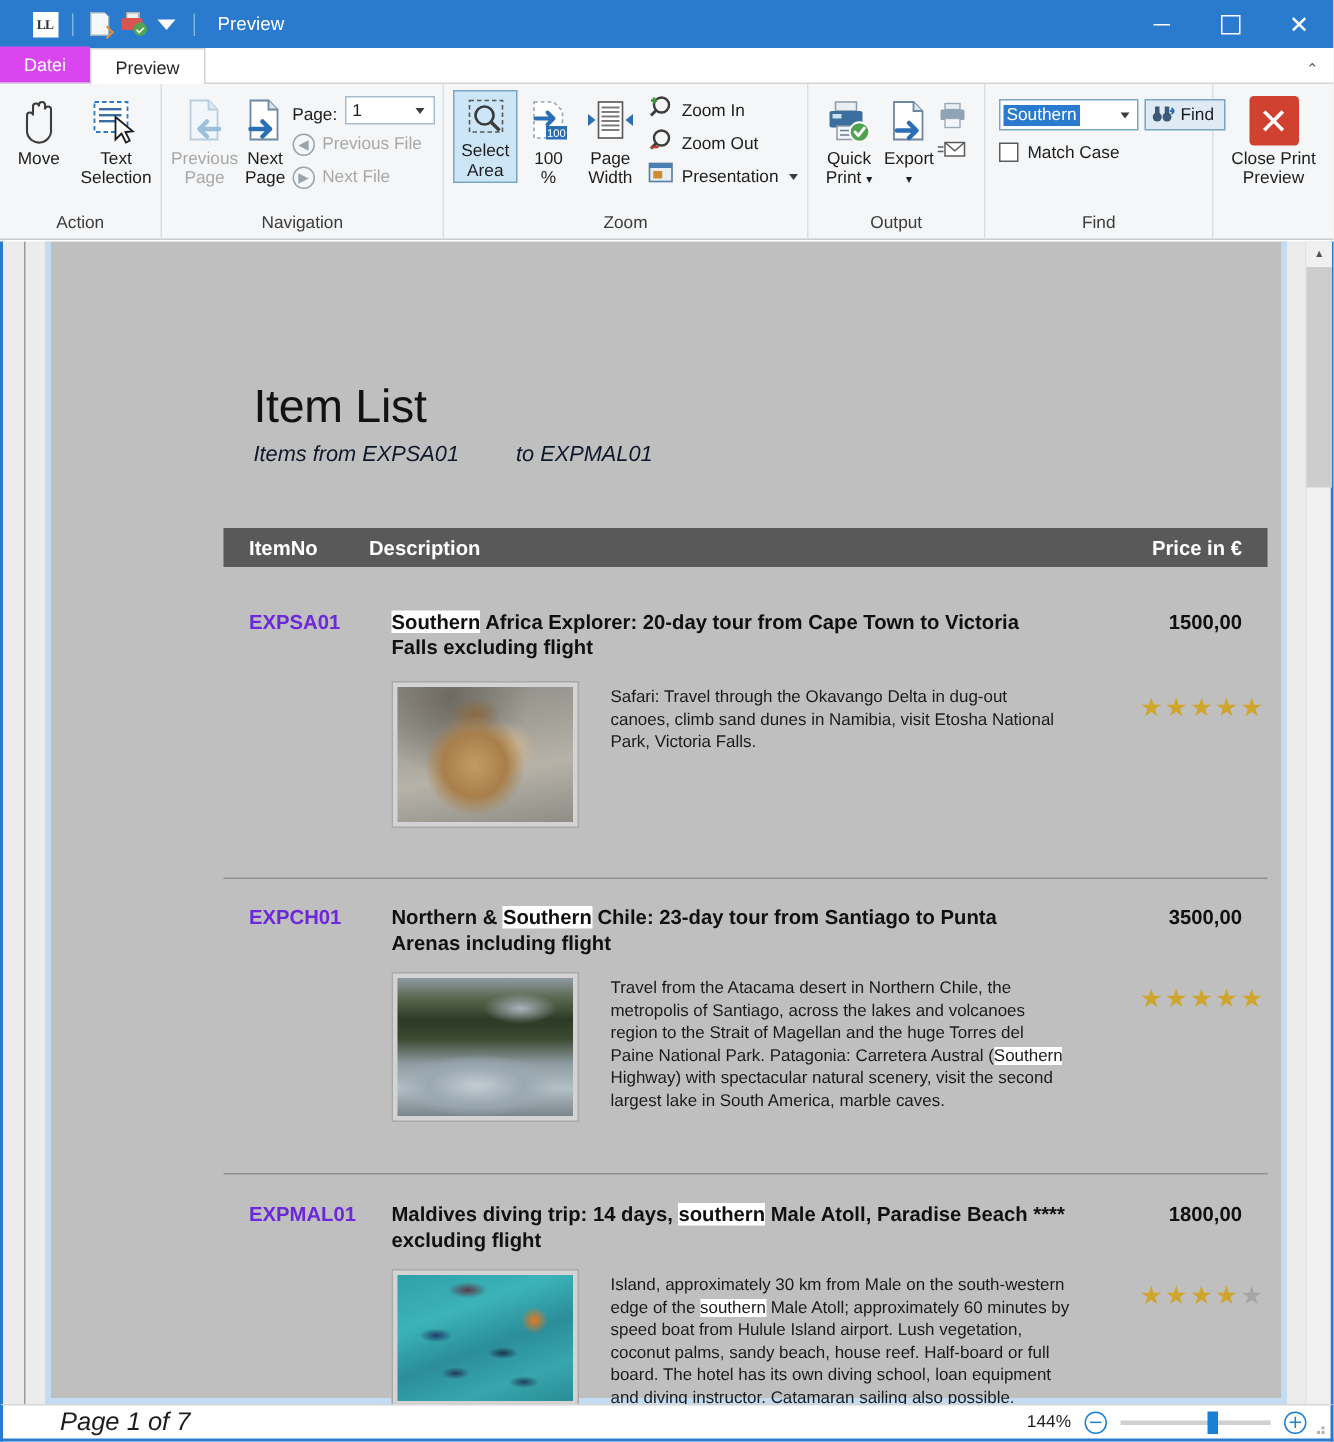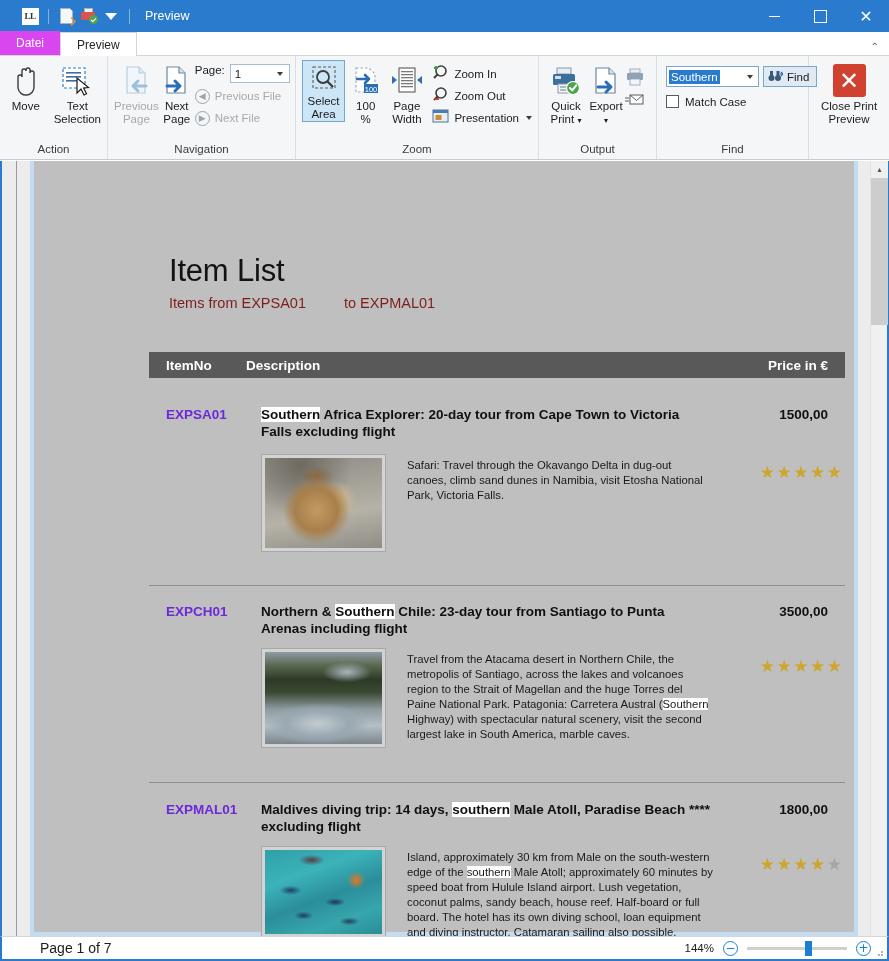--- a/index.html
+++ b/index.html
@@ -118,21 +118,21 @@
   }
   .bigbtn.disabled .lbl { color: #a8a8a8; }
   .bigbtn.sel {
     background: #cde6f7; border: 1px solid #7aa7c7;
   }
 
   .smallrow { display: flex; align-items: center; height: 22px; gap: 5px; cursor: default; }
   .smallrow .t { font-size: 11.5px; color: #1c1c1c; }
   .smallrow.disabled .t { color: #a8a8a8; }
 
-  .pagefield-row { display: flex; align-items: flex-start; gap: 5px; margin-bottom: 2px; }
+  .pagefield-row { display: flex; align-items: flex-end; gap: 5px; margin-bottom: 2px; }
   .pagefield-row .lab { font-size: 11.5px; color: #1c1c1c; }
   .combo {
     width: 60px; height: 19px; background: #fff; border: 1px solid #a6bcd0;
     display: flex; align-items: center; position: relative;
   }
   .combo .val { font-size: 11.5px; color: #1c1c1c; padding-left: 4px; flex: 1; }
   .combo .arr {
     width: 0; height: 0; border-left: 3.5px solid transparent;
     border-right: 3.5px solid transparent; border-top: 4px solid #3c3c3c;
     margin-right: 6px;
@@ -192,21 +192,21 @@
     padding-left: 47px;
   }
   .page-inner { position: relative; width: 100%; height: 100%; padding: 0 28px; }
 
   .doc-title {
     font-size: 31px; color: #121212; font-weight: 400;
     position: absolute; left: 88px; top: 92px; letter-spacing: -0.2px;
   }
   .doc-sub {
     position: absolute; left: 88px; top: 134px;
-    font-size: 14.5px; color: #7f1d1d; display: flex; gap: 38px;
+    font-size: 14.5px; color: #0f172a; display: flex; gap: 38px; font-style: italic;
   }
 
   .tablehead {
     position: absolute; left: 68px; top: 191px; width: 696px; height: 26px;
     background: #595959; display: flex; align-items: center;
     color: #ffffff; font-size: 13.5px; font-weight: bold;
   }
   .th-no { width: 97px; padding-left: 17px; }
   .th-desc { flex: 1; }
   .th-price { padding-right: 17px; }
@@ -260,21 +260,21 @@
   }
 
   
   .statusbar {
     position: absolute; left: 0; bottom: 0; width: 889px; height: 25px;
     background: #ffffff; border-top: 1px solid #d6d6d6;
     border-left: 2px solid #2a7bce; border-right: 2px solid #2a7bce;
     border-bottom: 2px solid #2a7bce;
     display: flex; align-items: center;
   }
-  .sb-page { font-size: 14px; color: #1c1c1c; margin-left: 38px; }
+  .sb-page { font-size: 17px; color: #1c1c1c; margin-left: 38px; font-style: italic; }
   .sb-right { margin-left: auto; display: flex; align-items: center; gap: 9px; margin-right: 16px; }
   .sb-zoom { font-size: 11.5px; color: #1c1c1c; }
   .zoom-circ {
     width: 15px; height: 15px; border-radius: 50%; border: 1.4px solid #1b7fd4;
     color: #1b7fd4; font-size: 12px; display: flex; align-items: center;
     justify-content: center; line-height: 1; font-family: "DejaVu Sans", sans-serif;
   }
   .slider { width: 100px; height: 15px; position: relative; display: flex; align-items: center; }
   .slider .track { width: 100%; height: 3px; background: #d0d0d0; }
   .slider .knob {

